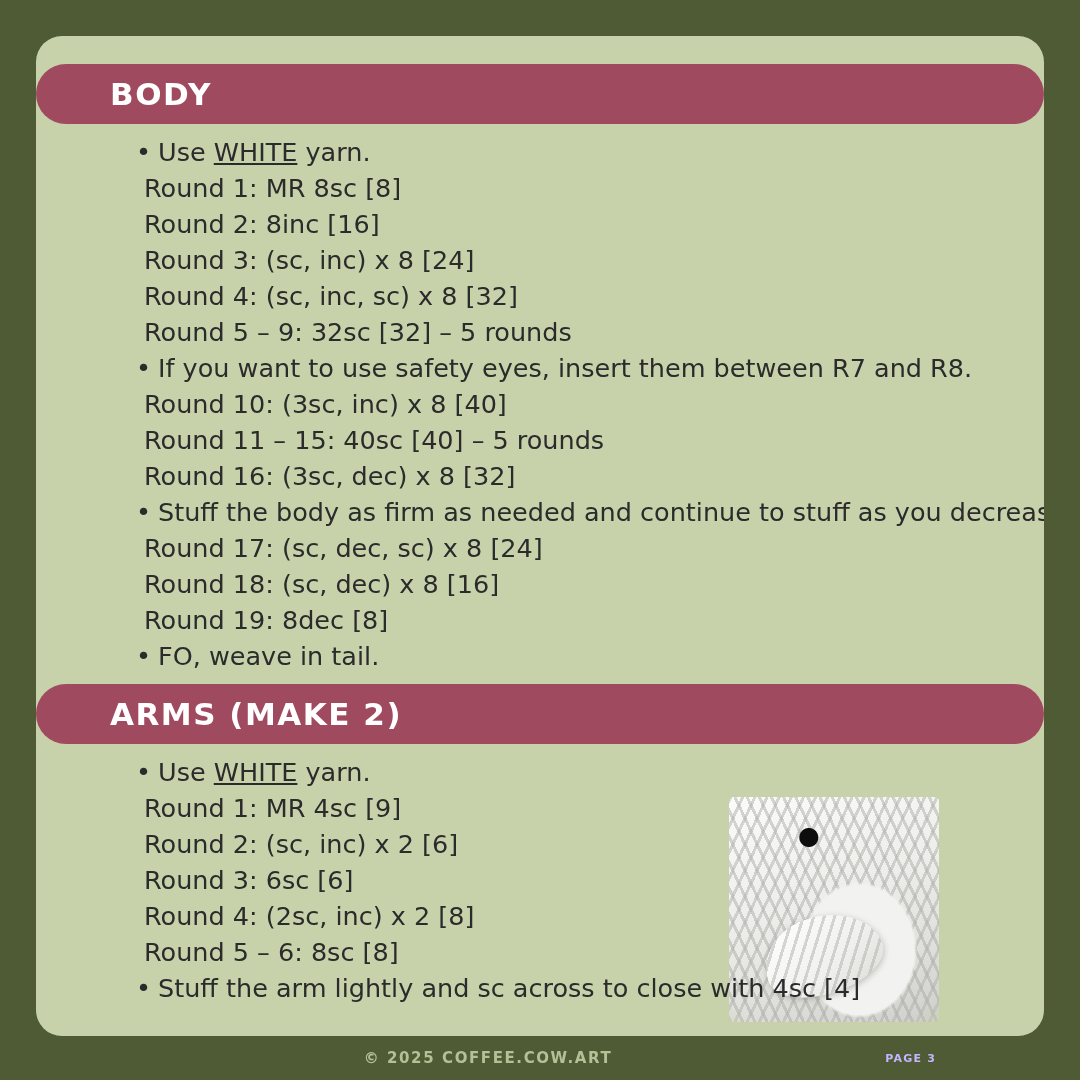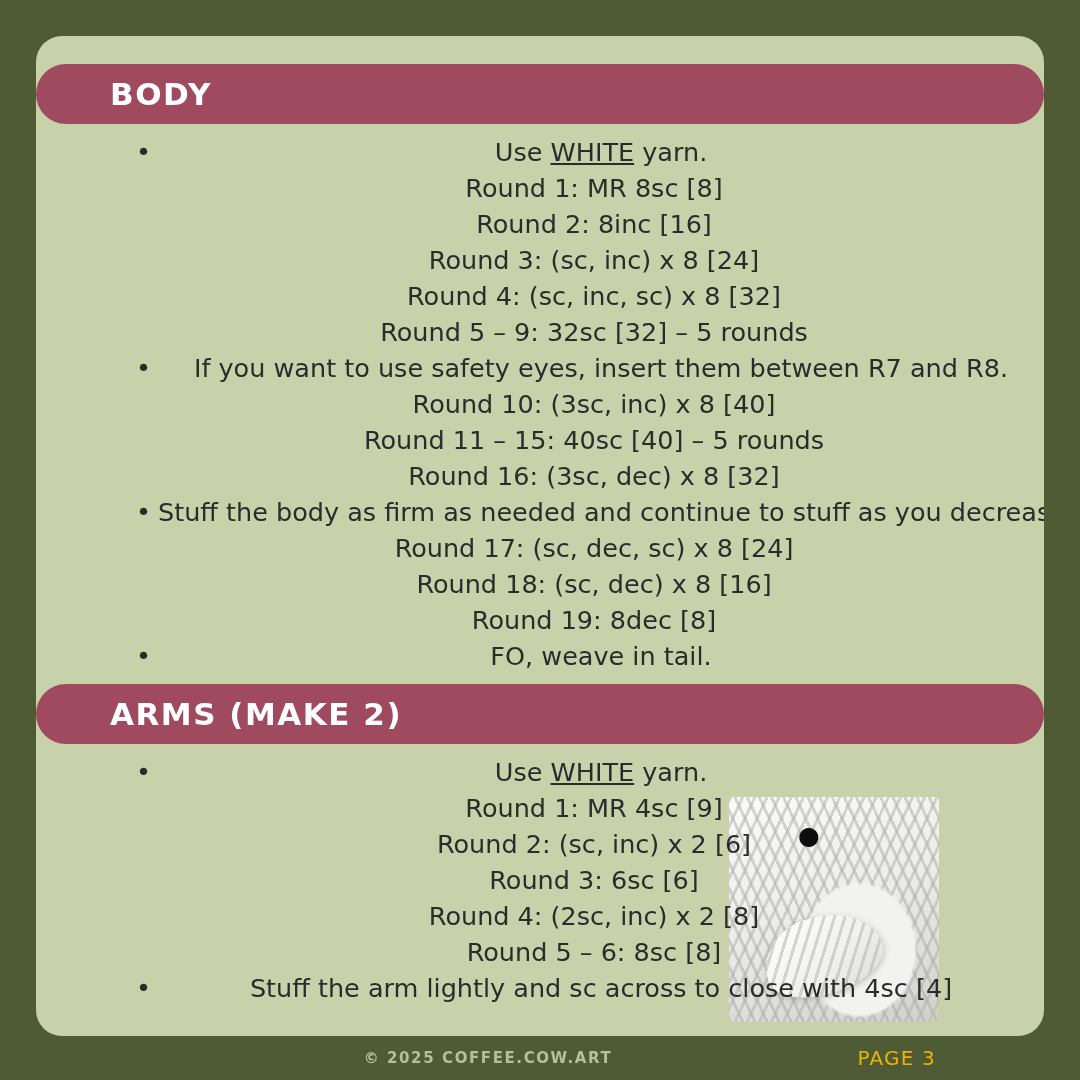--- a/index.html
+++ b/index.html
@@ -50,21 +50,20 @@
     padding: 0 0 0 0;
     position: relative;
     z-index: 2;
   }
   .line {
     color: #2b2b2b;
     font-size: 25.5px;
     line-height: 36px;
     padding-left: 108px;
     white-space: nowrap;
-    text-align: center;
   }
   .line.bullet {
     padding-left: 122px;
     position: relative;
   }
   .line.bullet::before {
     content: "\2022";
     position: absolute;
     left: 100px;
     top: 0;
@@ -118,24 +117,24 @@
     font-size: 15px;
     letter-spacing: 1.6px;
     font-weight: bold;
   }
   .footer .copy {
     color: #b4c096;
   }
   .footer .page-num {
     position: absolute;
     right: 40px;
-    color: #eab308;
-    font-size: 20px;
+    color: #c4b5fd;
+    font-size: 11px;
     letter-spacing: 1.2px;
-    font-weight: normal;
+    font-weight: bold;
   }
 </style>
 </head>
 <body>
 
 <div class="page">
 
   <div class="section-header hdr-body">
     <div class="title">BODY</div>
   </div>

